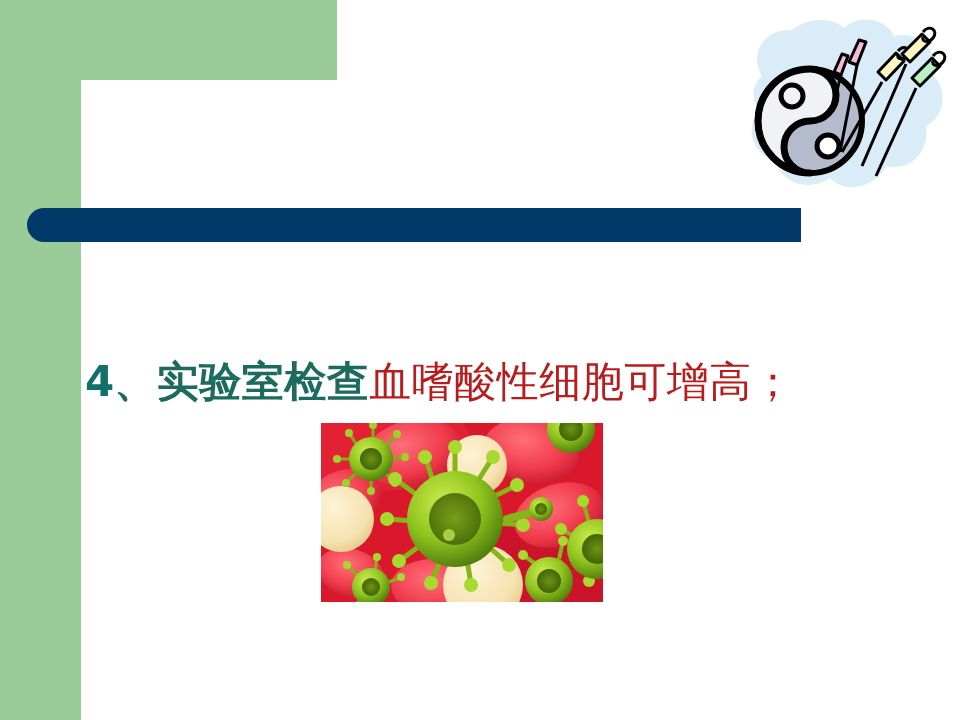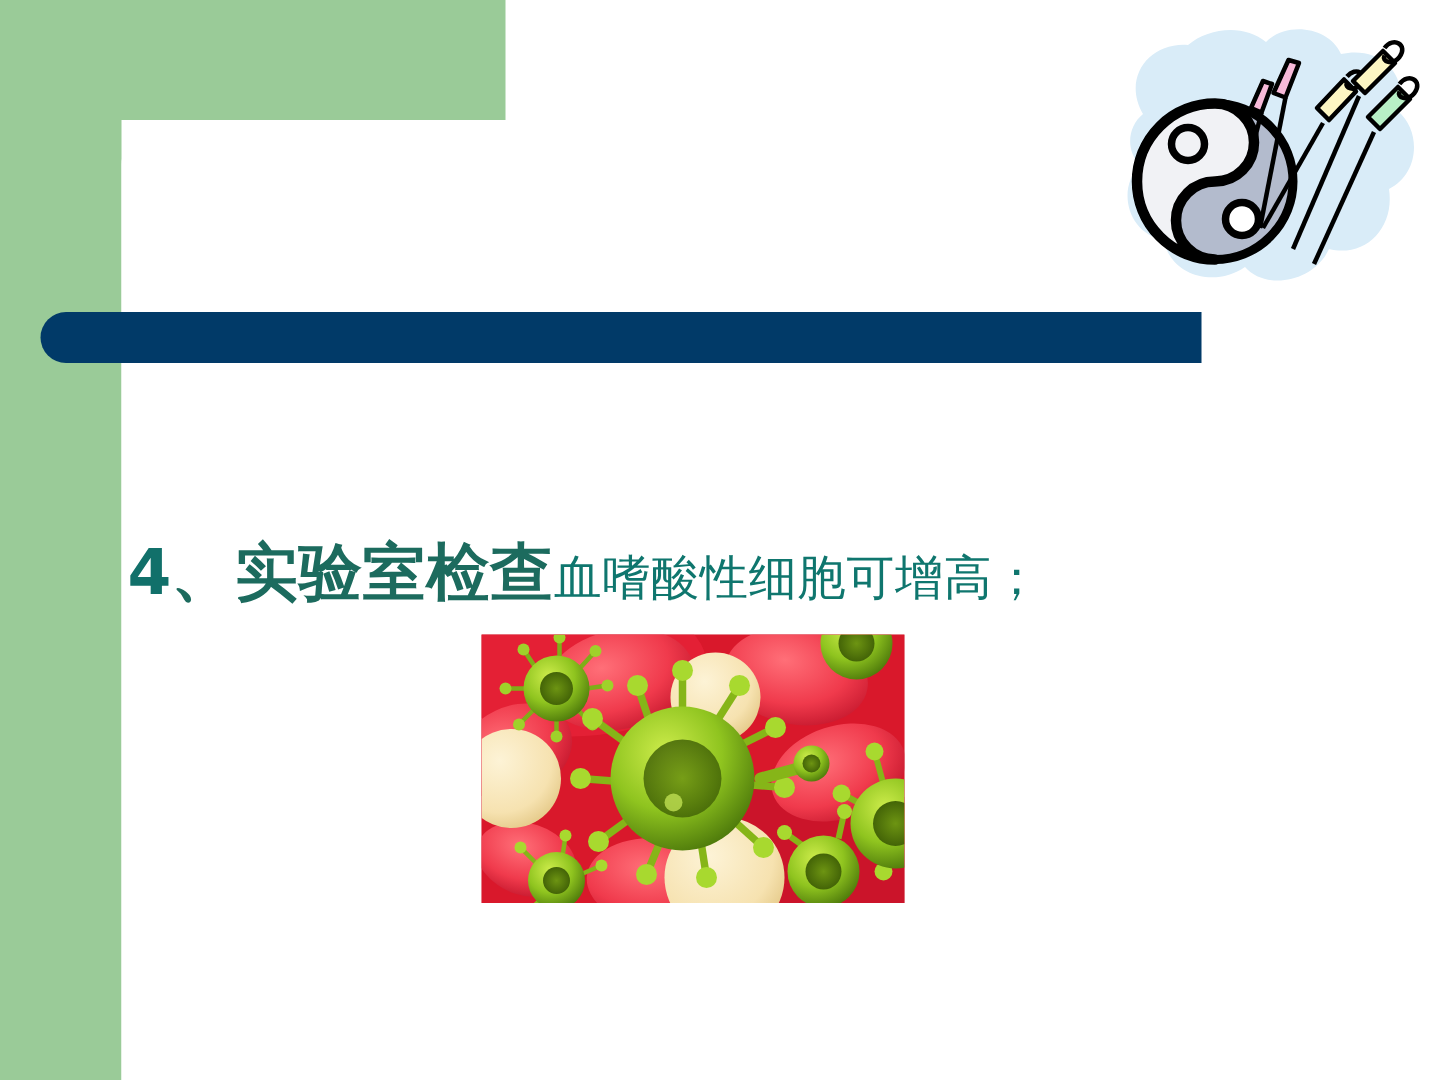--- a/index.html
+++ b/index.html
@@ -88,23 +88,23 @@
   }
   .seg-head {
     font-family: "DejaVu Sans", "Liberation Sans", sans-serif;
     font-size: 42px;
     font-weight: bold;
     color: #1c6b5e;
     letter-spacing: 0.5px;
   }
   .seg-tail {
     font-family: "DejaVu Serif", "Liberation Serif", serif;
-    font-size: 32px;
+    font-size: 42px;
     font-weight: normal;
-    color: #0f766e;
+    color: #b91c1c;
     letter-spacing: 0.5px;
     text-align: center;
   }
 
   
   .photo {
     position: absolute;
     left: 321px;
     top: 423px;
     width: 282px;

